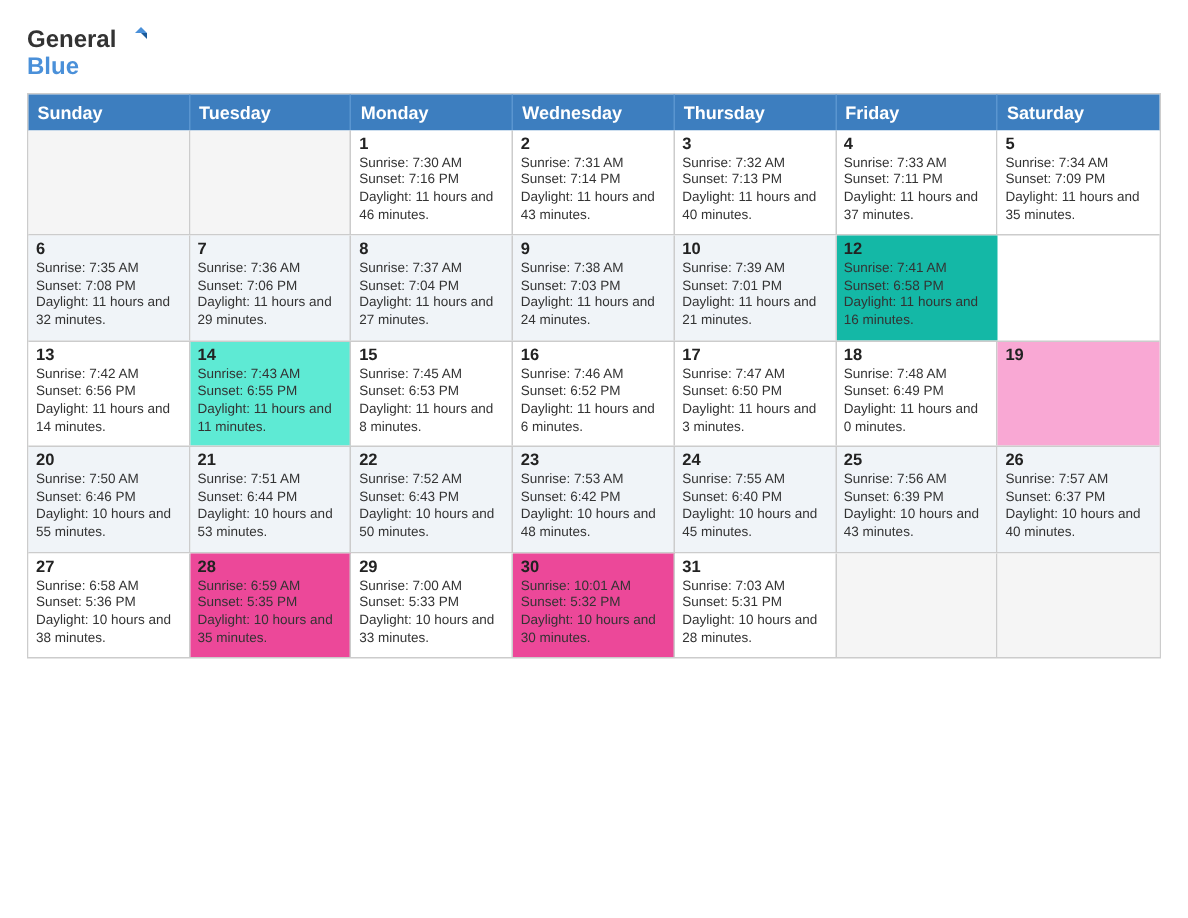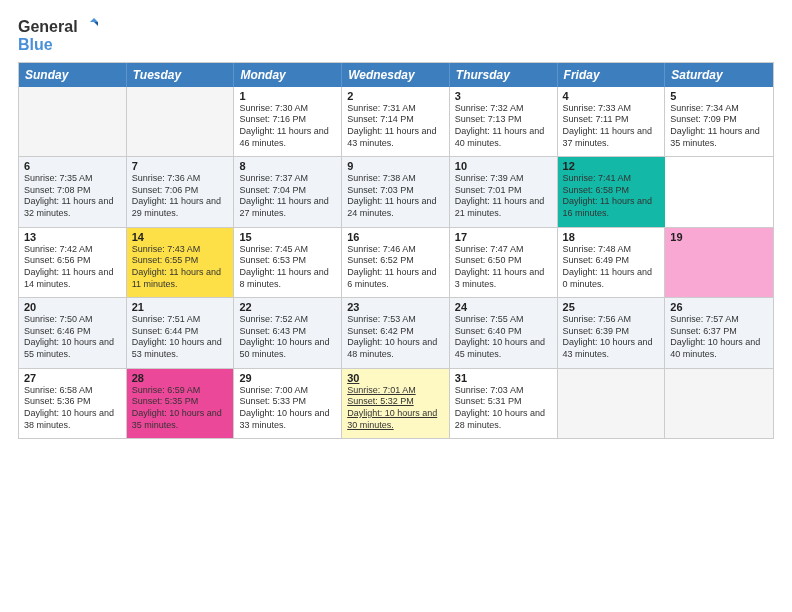--- a/index.html
+++ b/index.html
@@ -52,21 +52,20 @@
       grid-template-columns: repeat(7, 1fr);
       background: #3d7ebf;
     }
     .cal-header-cell {
       color: #fff;
       font-size: 12px;
       font-weight: bold;
       padding: 5px 6px;
       text-align: left;
       border-right: 1px solid #5a95d0;
-      font-style: italic;
     }
     .cal-header-cell:last-child {
       border-right: none;
     }
     .cal-body {
       flex: 1;
       display: flex;
       flex-direction: column;
     }
     .cal-row {
@@ -214,21 +213,21 @@
 Daylight: 11 hours and 16 minutes.</div>
           </div>
         </div>
         <div class="cal-row">
           <div class="cal-cell" style="background: rgb(255, 255, 255);">
             <div class="day-number">13</div>
             <div class="day-info" style="white-space: pre-line;">Sunrise: 7:42 AM
 Sunset: 6:56 PM
 Daylight: 11 hours and 14 minutes.</div>
           </div>
-          <div class="cal-cell" style="background: #fde047;">
+          <div class="cal-cell" style="background: #5eead4;">
             <div class="day-number">14</div>
             <div class="day-info" style="white-space: pre-line;">Sunrise: 7:43 AM
 Sunset: 6:55 PM
 Daylight: 11 hours and 11 minutes.</div>
           </div>
           <div class="cal-cell" style="background: rgb(255, 255, 255);">
             <div class="day-number">15</div>
             <div class="day-info" style="white-space: pre-line;">Sunrise: 7:45 AM
 Sunset: 6:53 PM
 Daylight: 11 hours and 8 minutes.</div>
@@ -311,23 +310,23 @@
             <div class="day-info" style="white-space: pre-line;">Sunrise: 6:59 AM
 Sunset: 5:35 PM
 Daylight: 10 hours and 35 minutes.</div>
           </div>
           <div class="cal-cell" style="background: rgb(255, 255, 255);">
             <div class="day-number">29</div>
             <div class="day-info" style="white-space: pre-line;">Sunrise: 7:00 AM
 Sunset: 5:33 PM
 Daylight: 10 hours and 33 minutes.</div>
           </div>
-          <div class="cal-cell" style="background: #fef9c3; text-decoration: underline;">
+          <div class="cal-cell" style="background: #ec4899;">
             <div class="day-number">30</div>
-            <div class="day-info" style="white-space: pre-line;">Sunrise: 7:01 AM
+            <div class="day-info" style="white-space: pre-line;">Sunrise: 10:01 AM
 Sunset: 5:32 PM
 Daylight: 10 hours and 30 minutes.</div>
           </div>
           <div class="cal-cell" style="background: rgb(255, 255, 255);">
             <div class="day-number">31</div>
             <div class="day-info" style="white-space: pre-line;">Sunrise: 7:03 AM
 Sunset: 5:31 PM
 Daylight: 10 hours and 28 minutes.</div>
           </div>
           <div class="cal-cell empty"></div>

